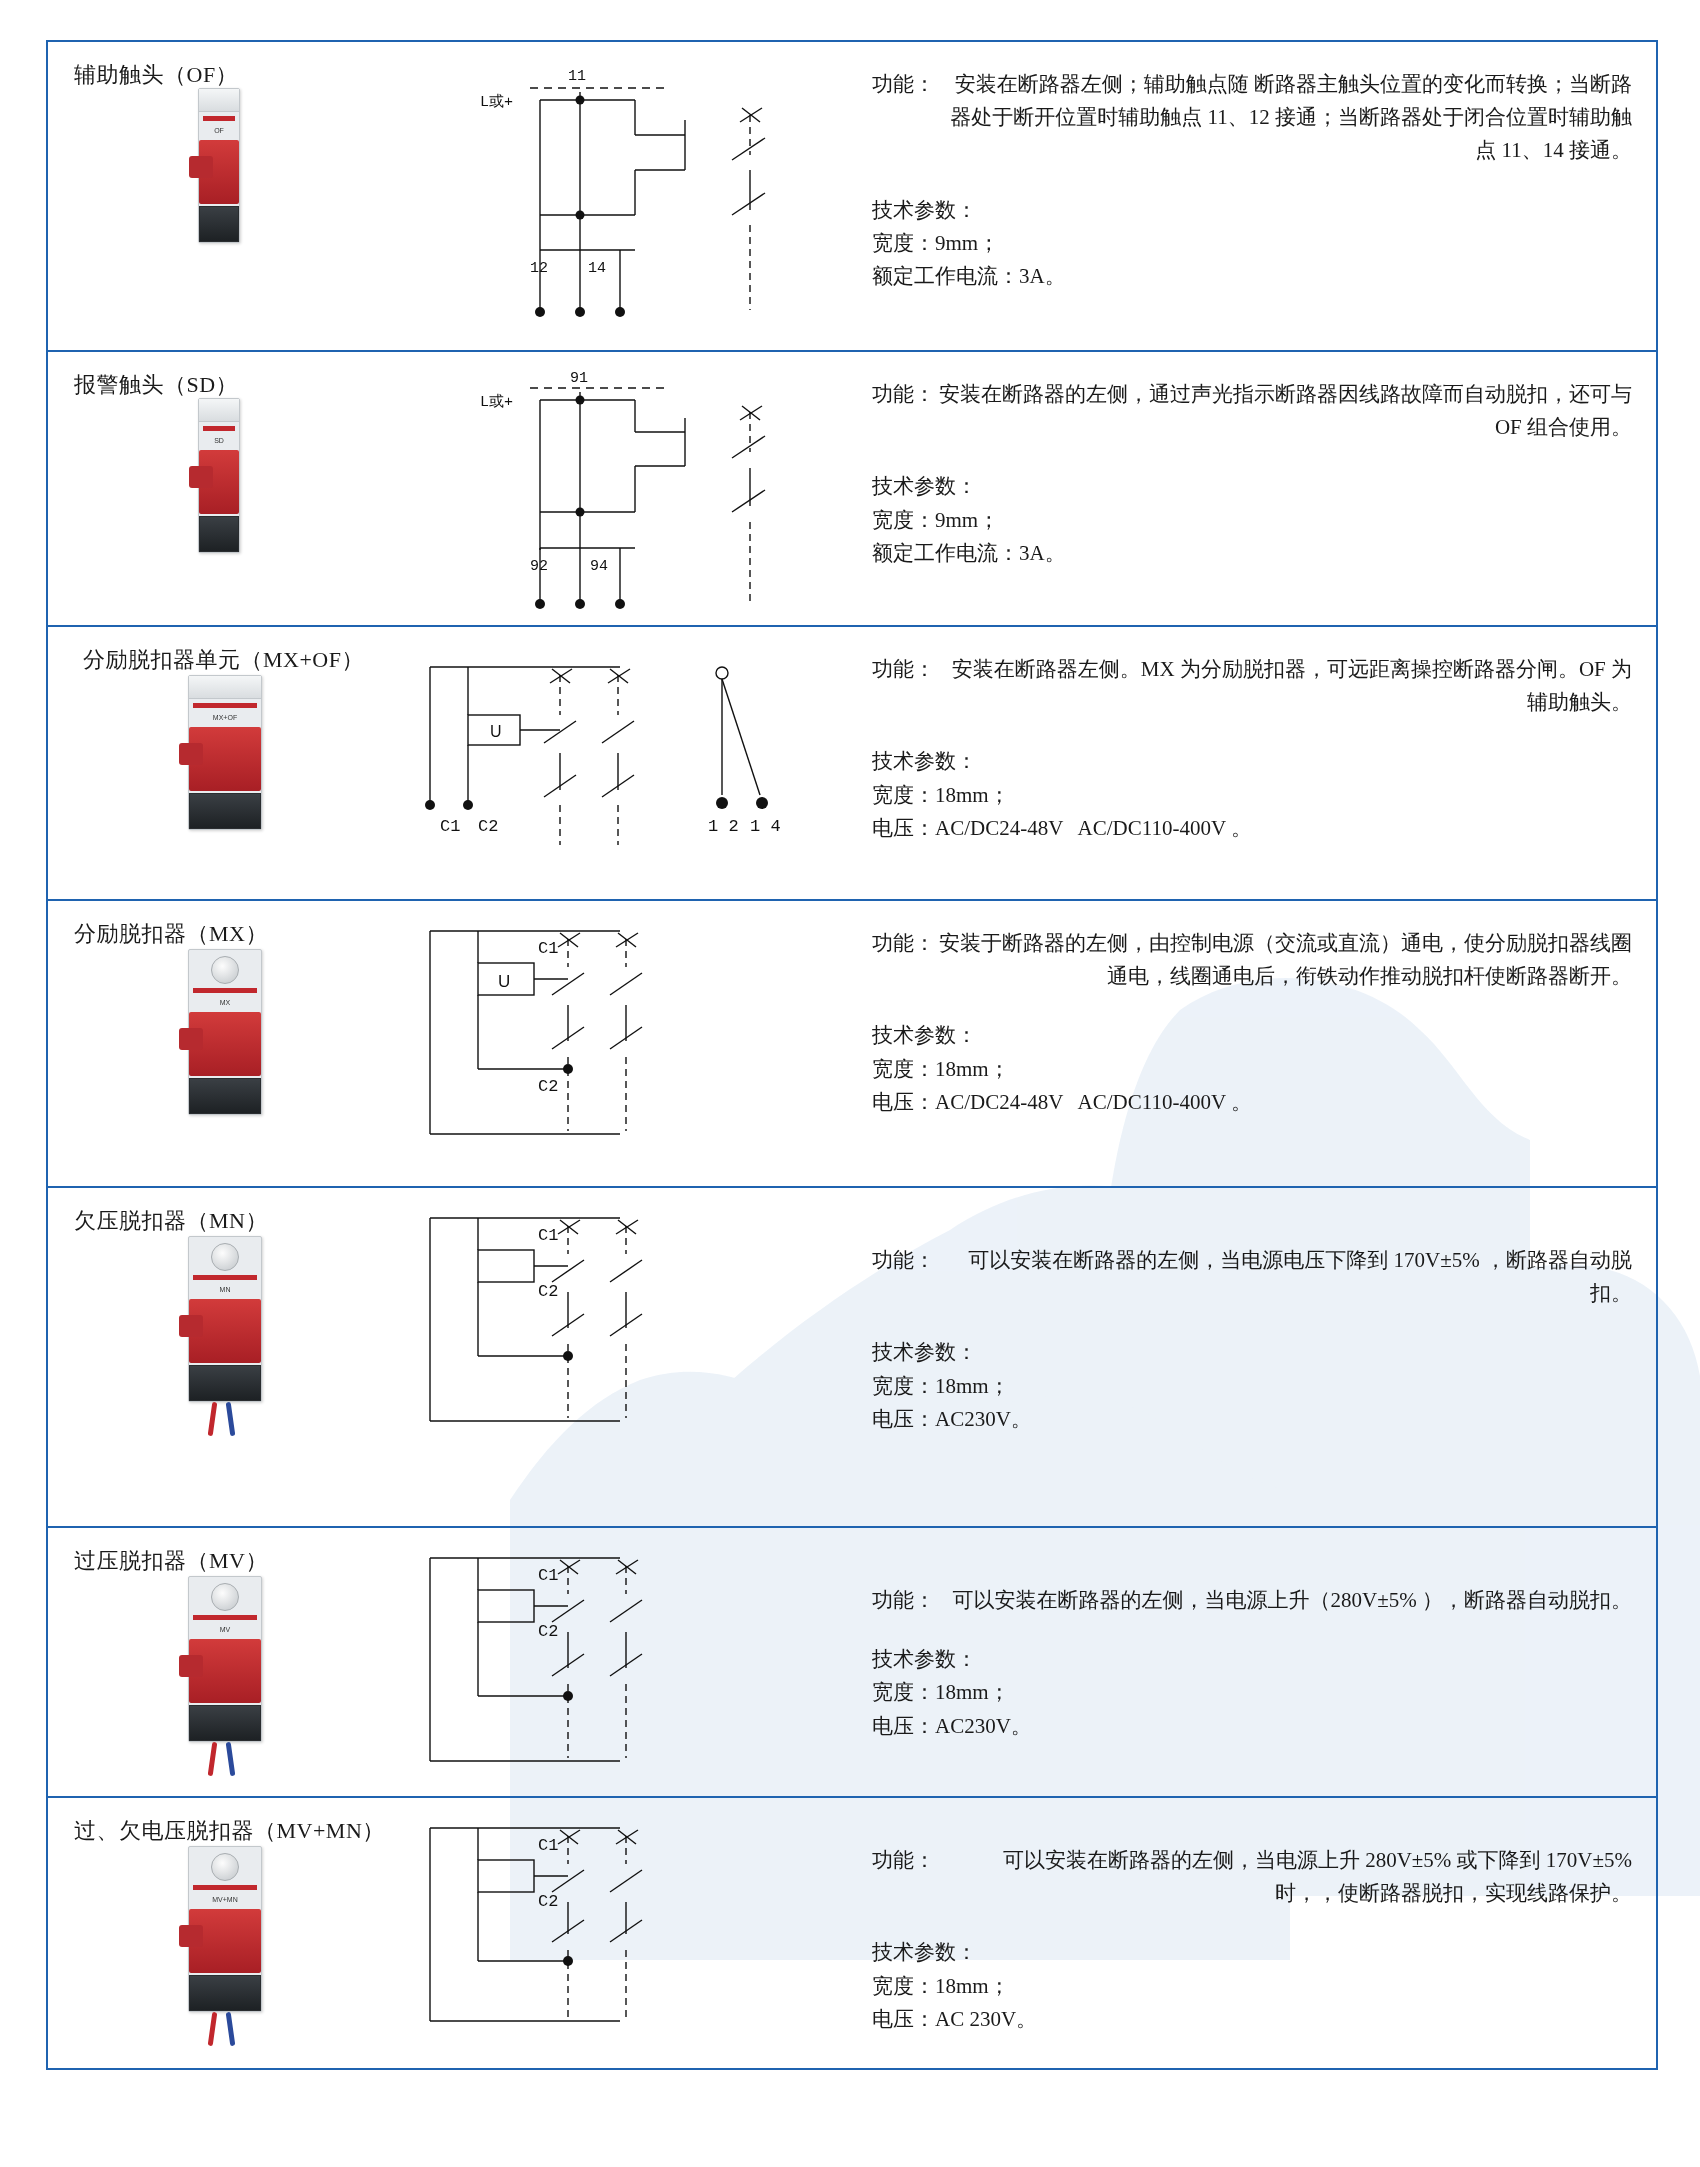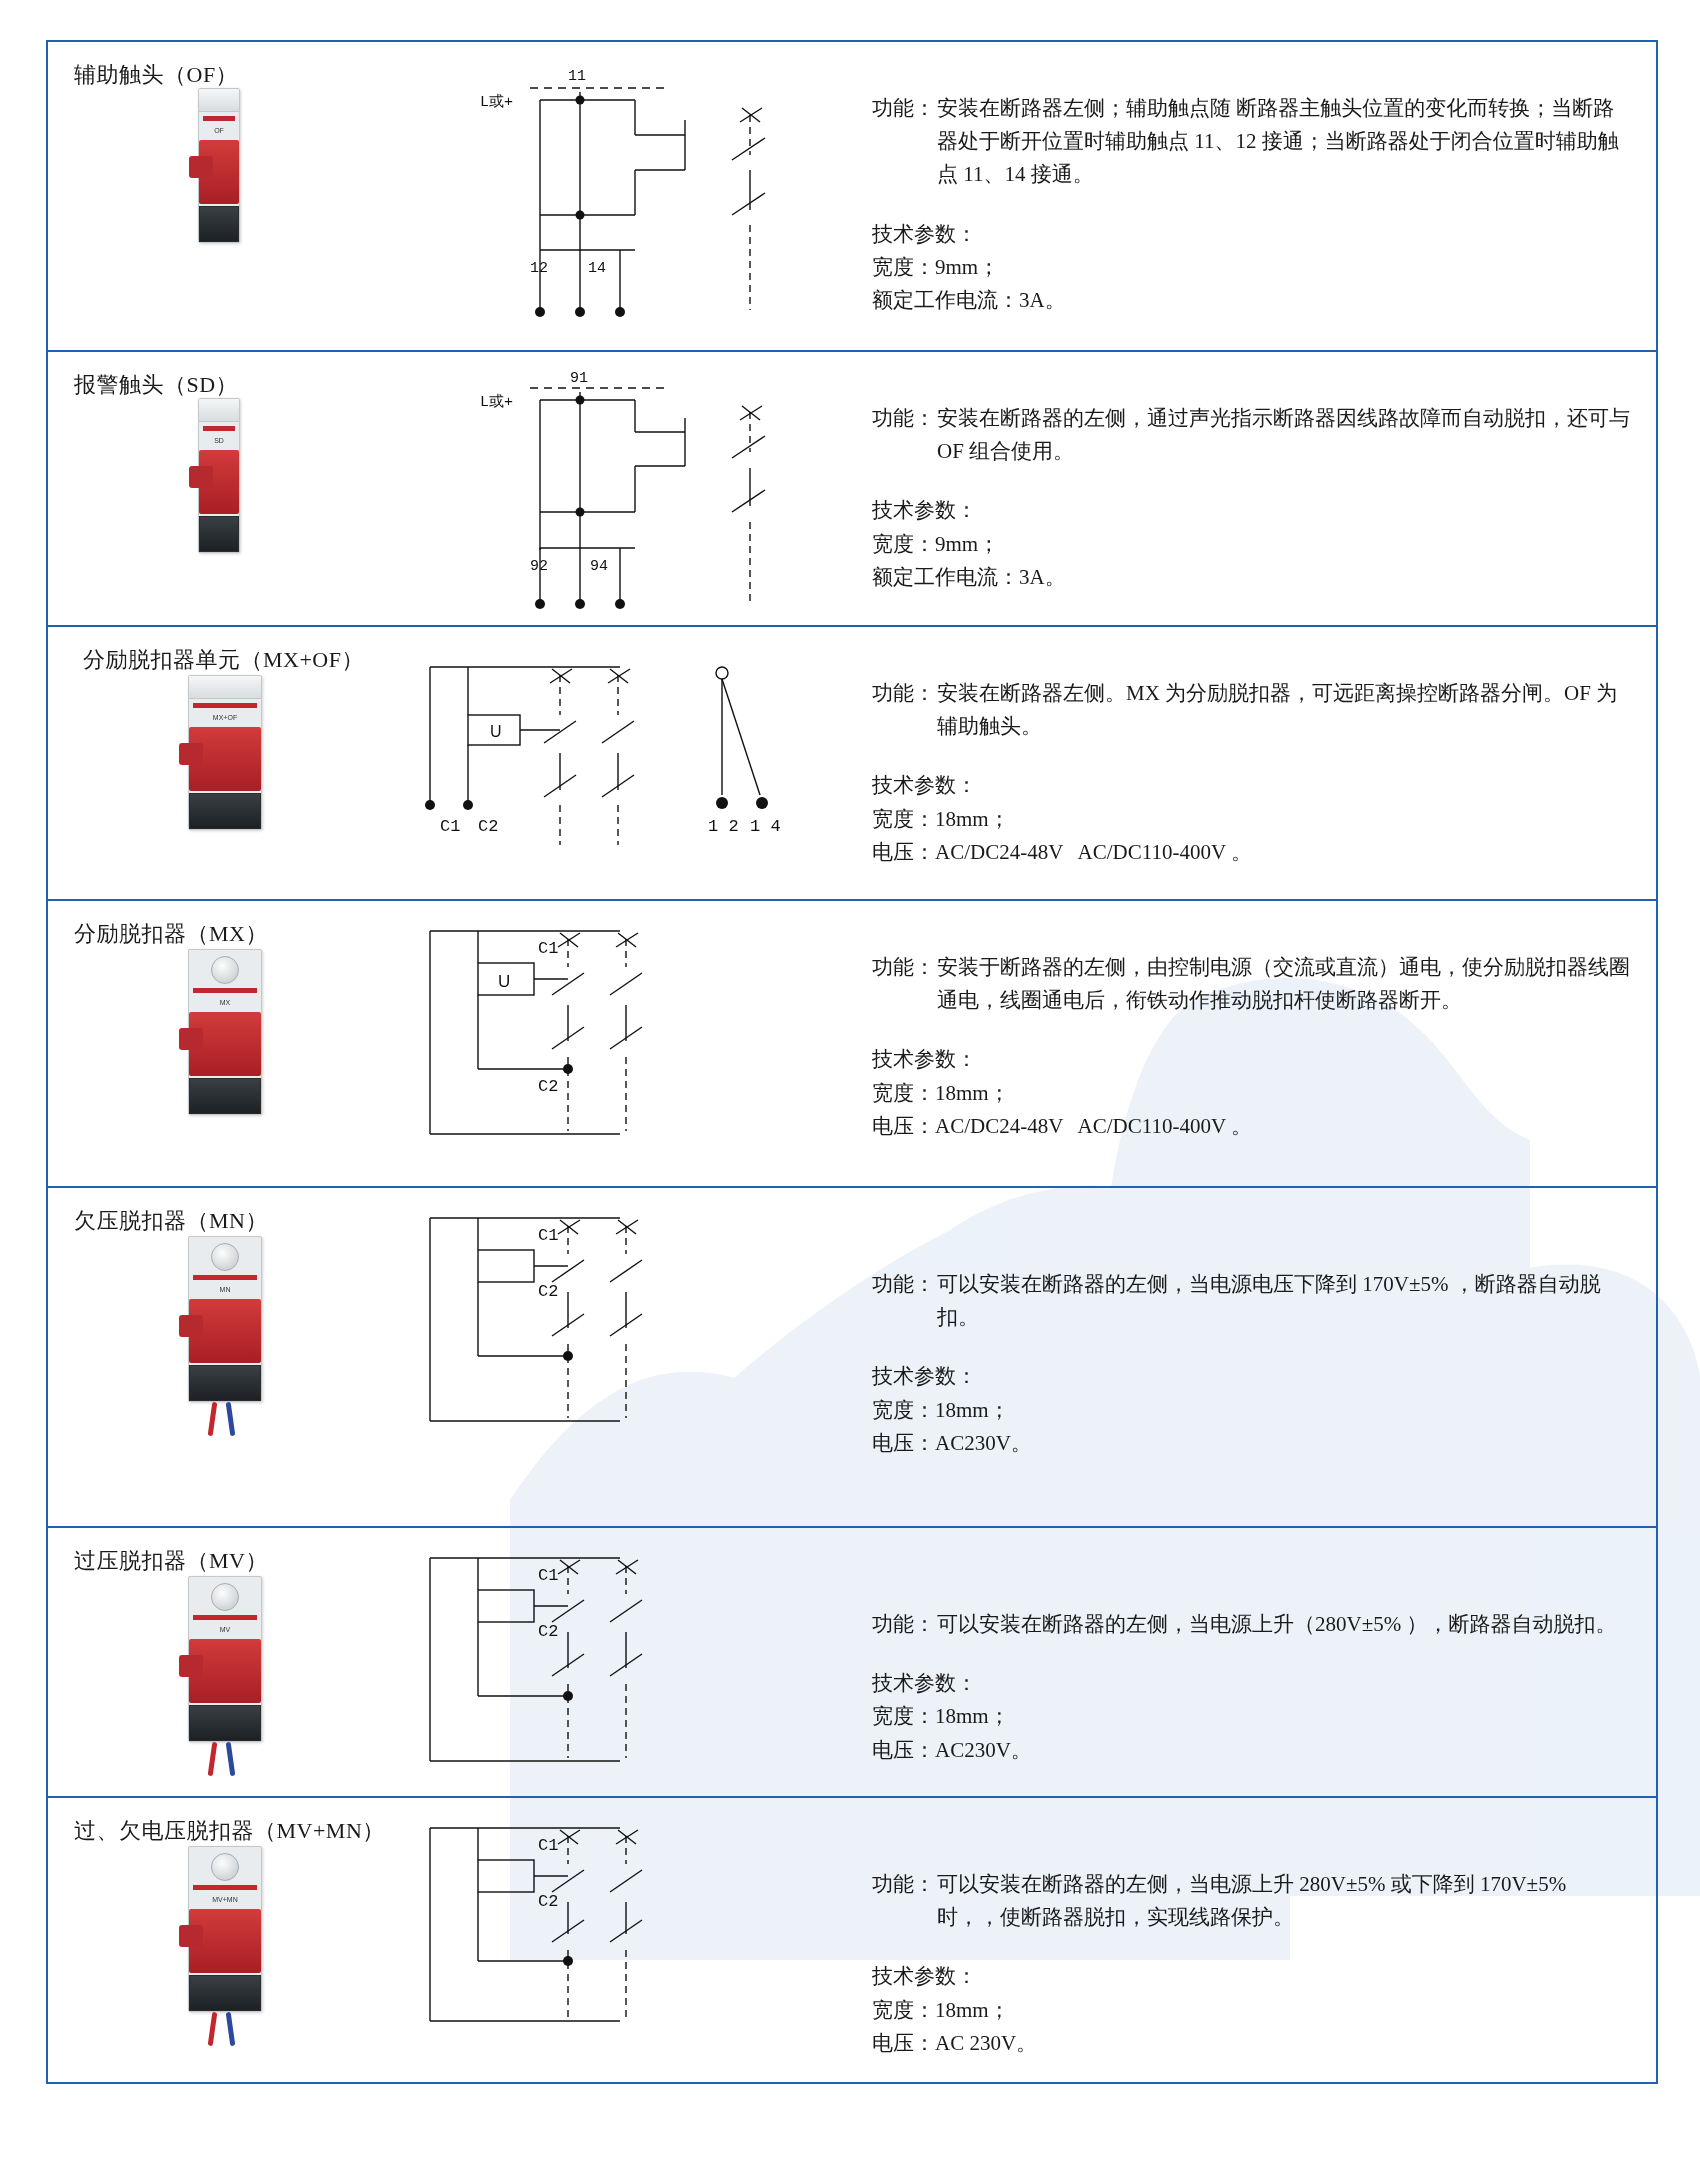--- a/index.html
+++ b/index.html
@@ -159,24 +159,23 @@
 
   
   .txt {
     padding: 26px 24px 22px 12px;
     font-size: 21px;
     line-height: 1.58;
   }
   .fn {
     display: flex;
     gap: 2px;
-    margin-top: 24px;
   }
   .fn .lbl { white-space: nowrap; }
-  .fn .val { flex: 1; }
+  .fn .val { flex: 1; text-align: right; }
   .spec {
     margin-top: 26px;
   }
   .spec div { white-space: pre; }
 </style>
 </head>
 <body>
 
 <svg class="bg-watermark" viewBox="0 0 1700 2167" xmlns="http://www.w3.org/2000/svg">
   <g fill="#eaf1f8" opacity="0.9">

